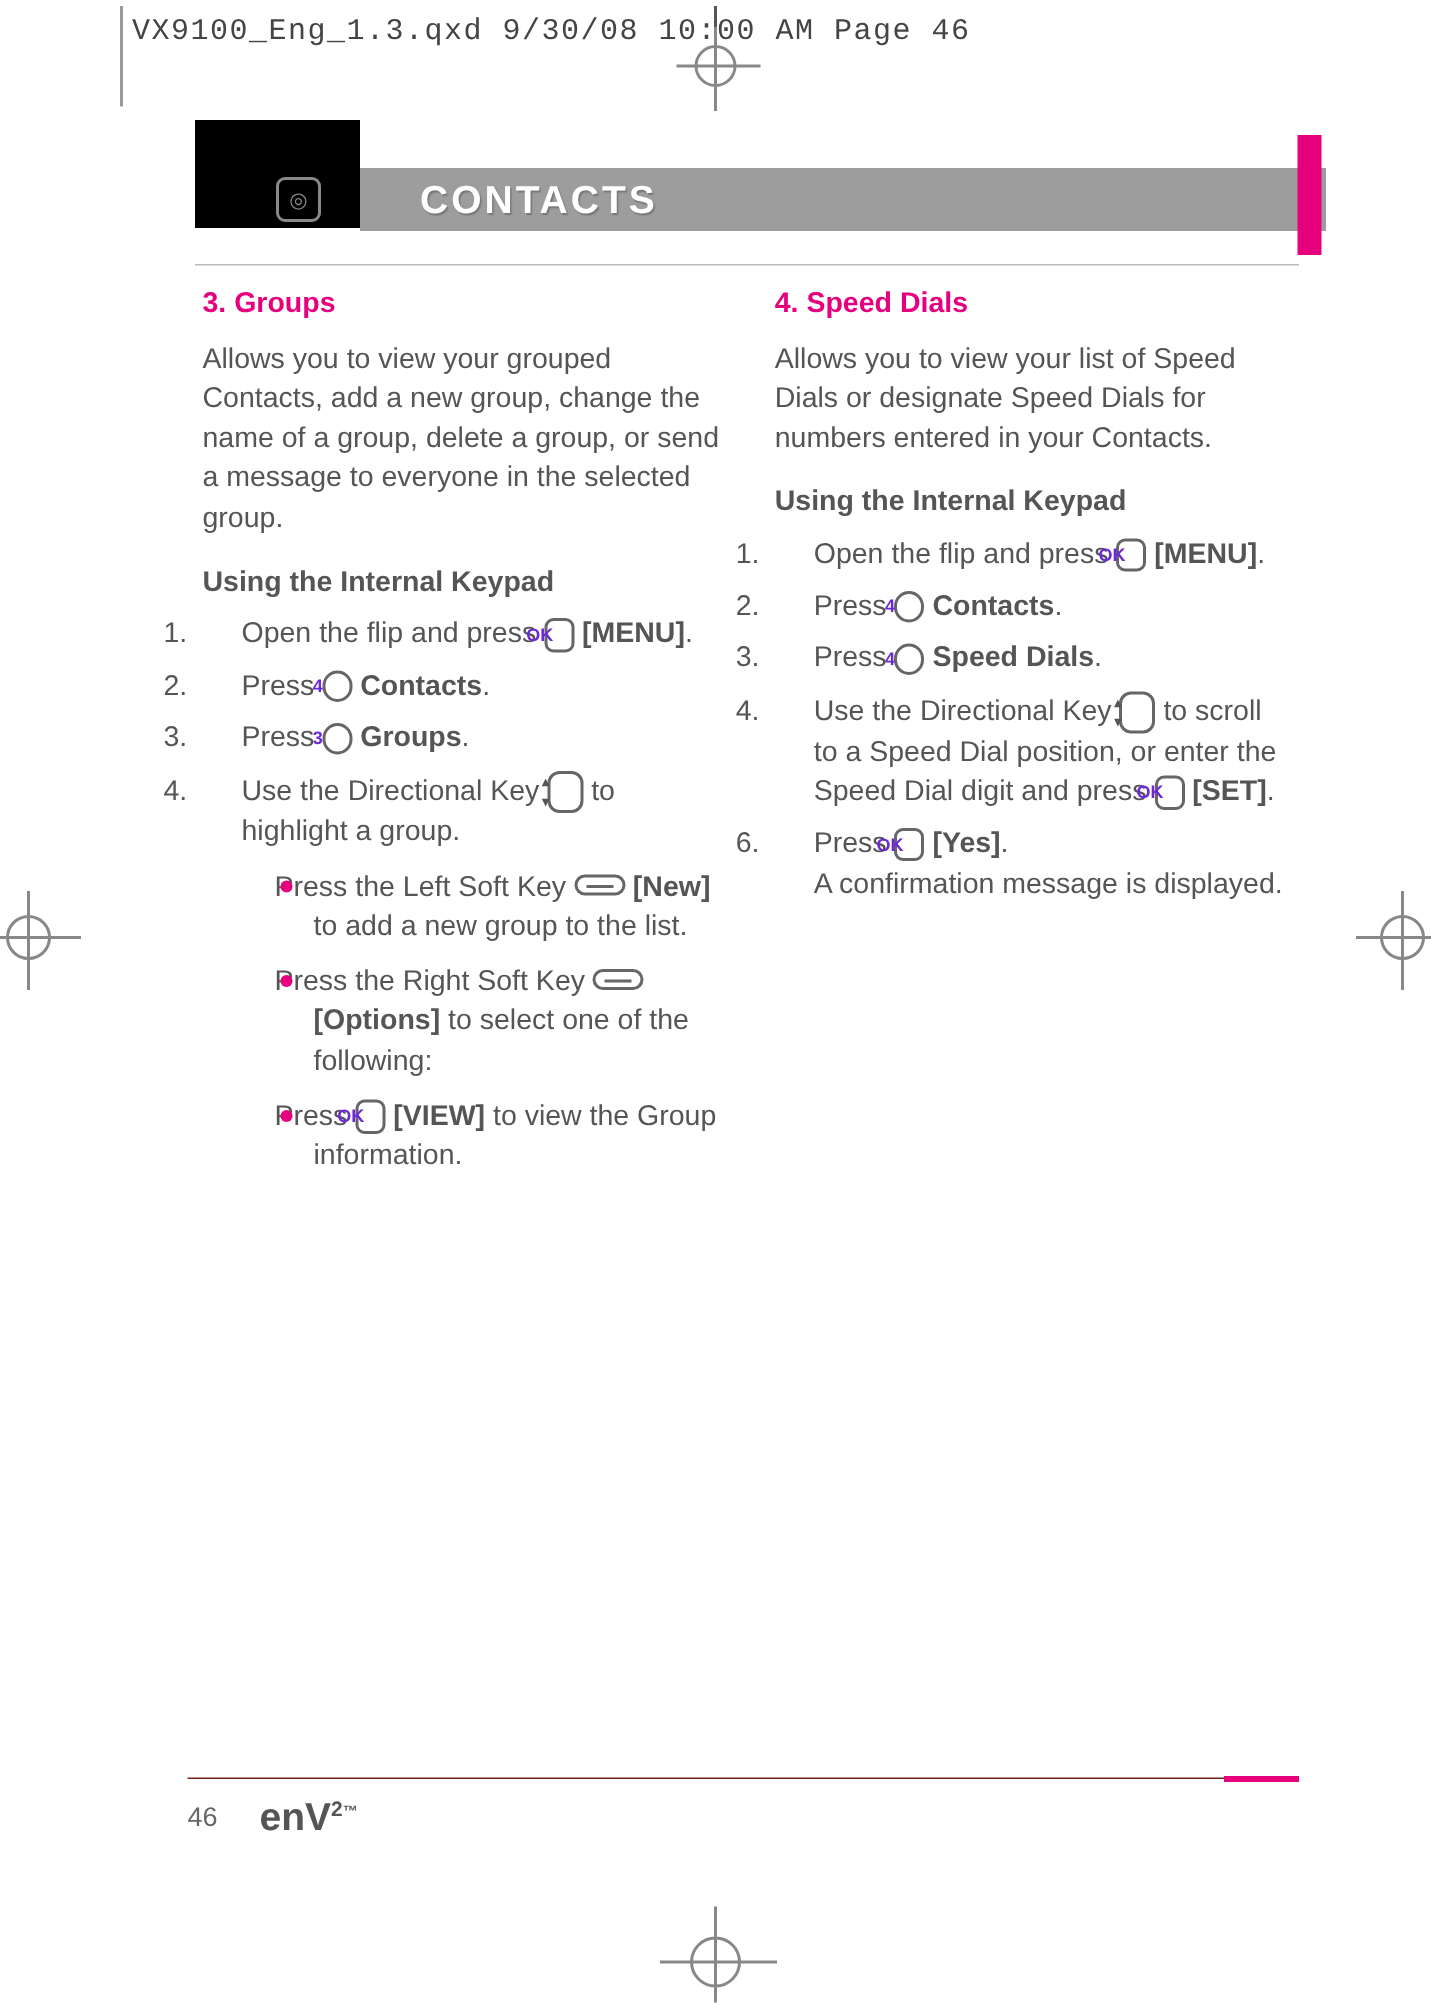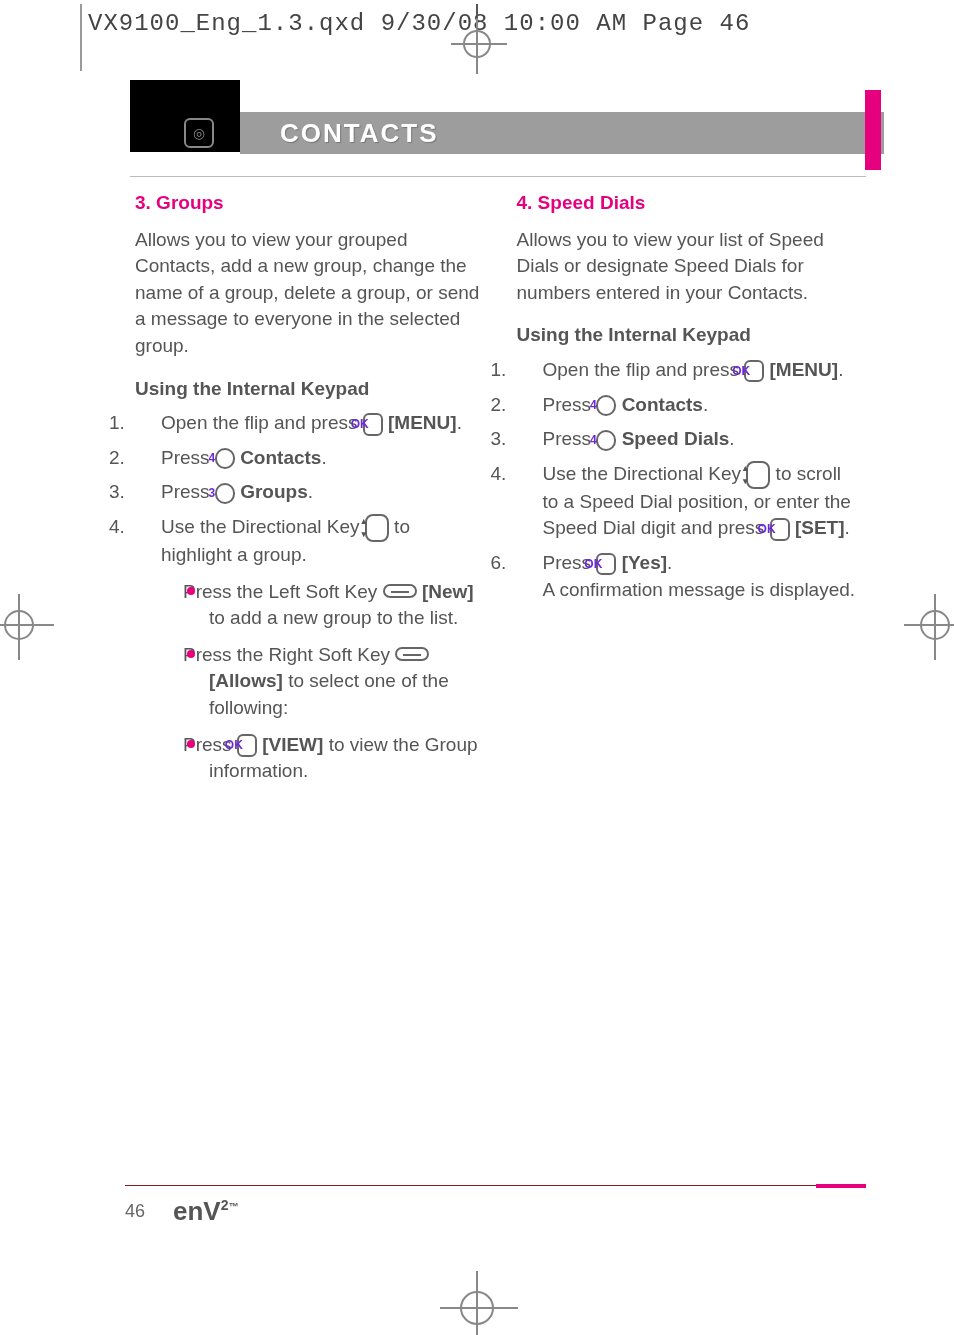--- a/index.html
+++ b/index.html
@@ -6,21 +6,21 @@
   body {
     font-family: Arial, Helvetica, sans-serif;
     width: 954px;
     height: 1335px;
     background: #fff;
     position: relative;
     color: #555;
   }
   .print-header {
     font-family: "Courier New", monospace;
-    font-size: 24px;
+    font-size: 20px;
     letter-spacing: 1px;
     color: #444;
     padding: 10px 0 0 88px;
   }
   
   .crop-top {
     position: absolute;
     top: 4px; left: 50%; transform: translateX(-50%);
     width: 2px; height: 24px; background:#555;
   }
@@ -178,21 +178,21 @@
     <h2 class="section">3. Groups</h2>
     <p>Allows you to view your grouped Contacts, add a new group, change the name of a group, delete a group, or send a message to everyone in the selected group.</p>
     <p class="sub">Using the Internal Keypad</p>
     <ol>
       <li><span class="num">1.</span><span>Open the flip and press </span><span class="key">OK</span> <b>[MENU]</b>.</li>
       <li><span class="num">2.</span><span>Press </span><span class="key round">4</span> <b>Contacts</b>.</li>
       <li><span class="num">3.</span><span>Press </span><span class="key round">3</span> <b>Groups</b>.</li>
       <li><span class="num">4.</span><span>Use the Directional Key </span><span class="key dir"></span><span> to highlight a group.</span>
         <ul class="bul">
           <li><span>Press the Left Soft Key </span><span class="key soft"></span> <b>[New]</b><span> to add a new group to the list.</span></li>
-          <li><span>Press the Right Soft Key </span><span class="key soft"></span> <b>[Allows]</b><span> to select one of the following:</span><br></li>
+          <li><span>Press the Right Soft Key </span><span class="key soft"></span> <b>[Options]</b><span> to select one of the following:</span><br></li>
           <li><span>Press </span><span class="key">OK</span> <b>[VIEW]</b><span> to view the Group information.</span></li>
         </ul>
       </li>
     </ol>
   </div>
 
   <div class="col">
     <h2 class="section">4. Speed Dials</h2>
     <p>Allows you to view your list of Speed Dials or designate Speed Dials for numbers entered in your Contacts.</p>
     <p class="sub">Using the Internal Keypad</p>

